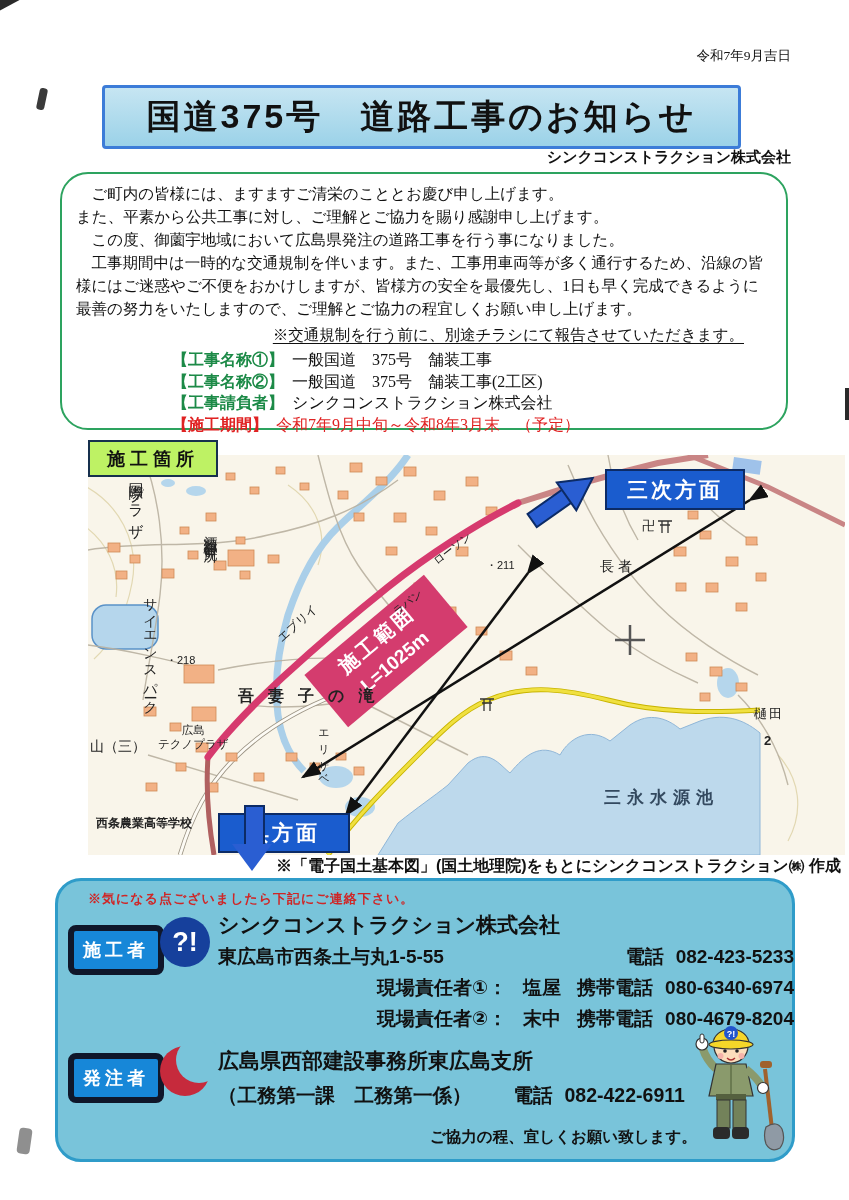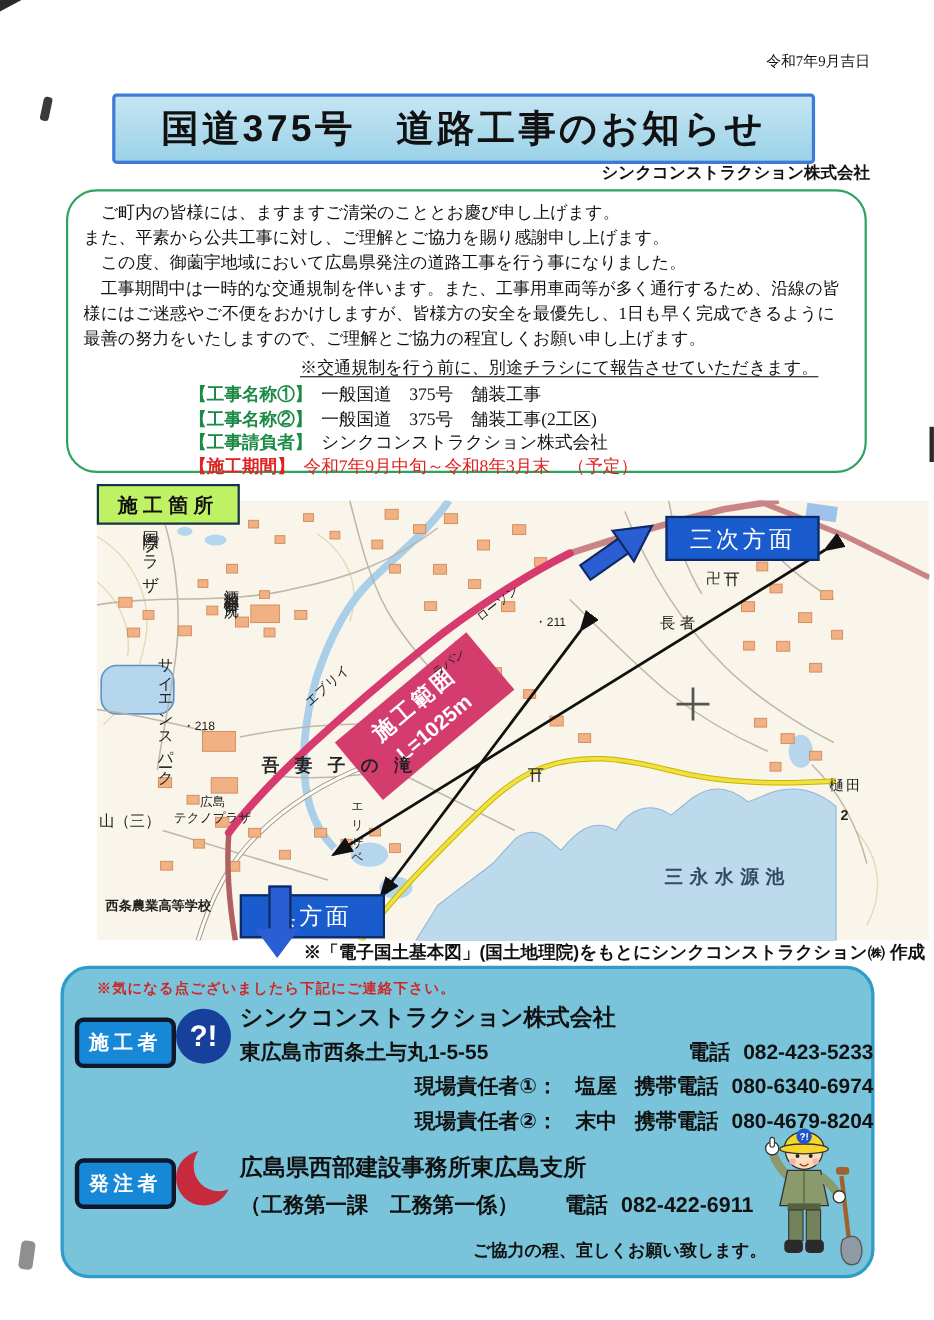--- a/index.html
+++ b/index.html
@@ -48,38 +48,38 @@
   .l-lapin{left:303px;top:140px;font-size:11px;transform:rotate(-38deg);}
   .l-211{left:398px;top:103px;font-size:11px;}
   .l-choja{left:512px;top:103px;font-size:14px;letter-spacing:4px;}
   .l-manji{left:554px;top:62px;font-size:13px;}
   .l-falls{left:150px;top:231px;font-size:16px;letter-spacing:14px;font-weight:bold;color:#222;}
   .l-eliza{left:228px;top:268px;font-size:11px;}
   .l-minaga{left:516px;top:331px;font-size:17px;letter-spacing:6px;font-weight:bold;color:#33495f;}
   .l-hida{left:666px;top:250px;font-size:13px;letter-spacing:2px;}
   .l-r2{left:676px;top:278px;font-size:13px;font-weight:bold;}
   .dir-box{position:absolute;background:#1a5cce;border:2.5px solid #0c2b66;color:#fff;
-           font-family:"Liberation Sans",sans-serif;font-weight:normal;font-size:21px;letter-spacing:3px;
+           font-family:"Liberation Sans",sans-serif;font-weight:bold;font-size:21px;letter-spacing:3px;
            display:flex;align-items:center;justify-content:center;z-index:4;}
   .miyoshi{left:517px;top:14px;width:136px;height:37px;}
   .kure{left:130px;top:358px;width:128px;height:36px;}
   .kure-shaft{position:absolute;left:156px;top:350px;width:17px;height:38px;background:#2a5ed2;
               border:2px solid #0c2b66;z-index:4;}
   .kure-head{position:absolute;left:144px;top:389px;width:0;height:0;z-index:4;
              border-left:20px solid transparent;border-right:20px solid transparent;
              border-top:27px solid #2a5ed2;}
   .attribution{position:absolute;top:856px;right:8px;font-family:"Liberation Sans",sans-serif;
                font-weight:bold;font-size:16px;}
   
   .contact-box{position:absolute;left:55px;top:878px;width:740px;height:284px;box-sizing:border-box;
                background:#79c4da;border:3px solid #2f9cc9;border-radius:26px;
                font-family:"Liberation Sans","DejaVu Sans",sans-serif;}
   .note-red{position:absolute;left:30px;top:9px;font-family:"Liberation Serif",serif;
             font-weight:bold;font-size:13px;color:#cf2626;letter-spacing:1px;}
-  .badge{position:absolute;background:#1787d8;border:4px solid #0f172a;border-radius:8px;color:#fff;
+  .badge{position:absolute;background:#1787d8;border:6px solid #0f172a;border-radius:8px;color:#fff;
          font-weight:bold;font-size:18px;letter-spacing:4px;display:flex;align-items:center;justify-content:center;}
   .badge.b1{left:10px;top:44px;width:84px;height:38px;}
   .badge.b2{left:10px;top:172px;width:84px;height:38px;}
   .logo-circle{position:absolute;left:102px;top:36px;width:50px;height:50px;border-radius:50%;
                background:#16409c;color:#fff;font-weight:bold;font-size:27px;
                display:flex;align-items:center;justify-content:center;}
   .crescent{position:absolute;left:100px;top:160px;}
   .ctext{position:absolute;left:160px;top:30px;width:576px;font-weight:bold;}
   .c-name{font-size:21px;}
   .c-line2{display:flex;justify-content:space-between;font-size:19px;margin-top:5px;}

